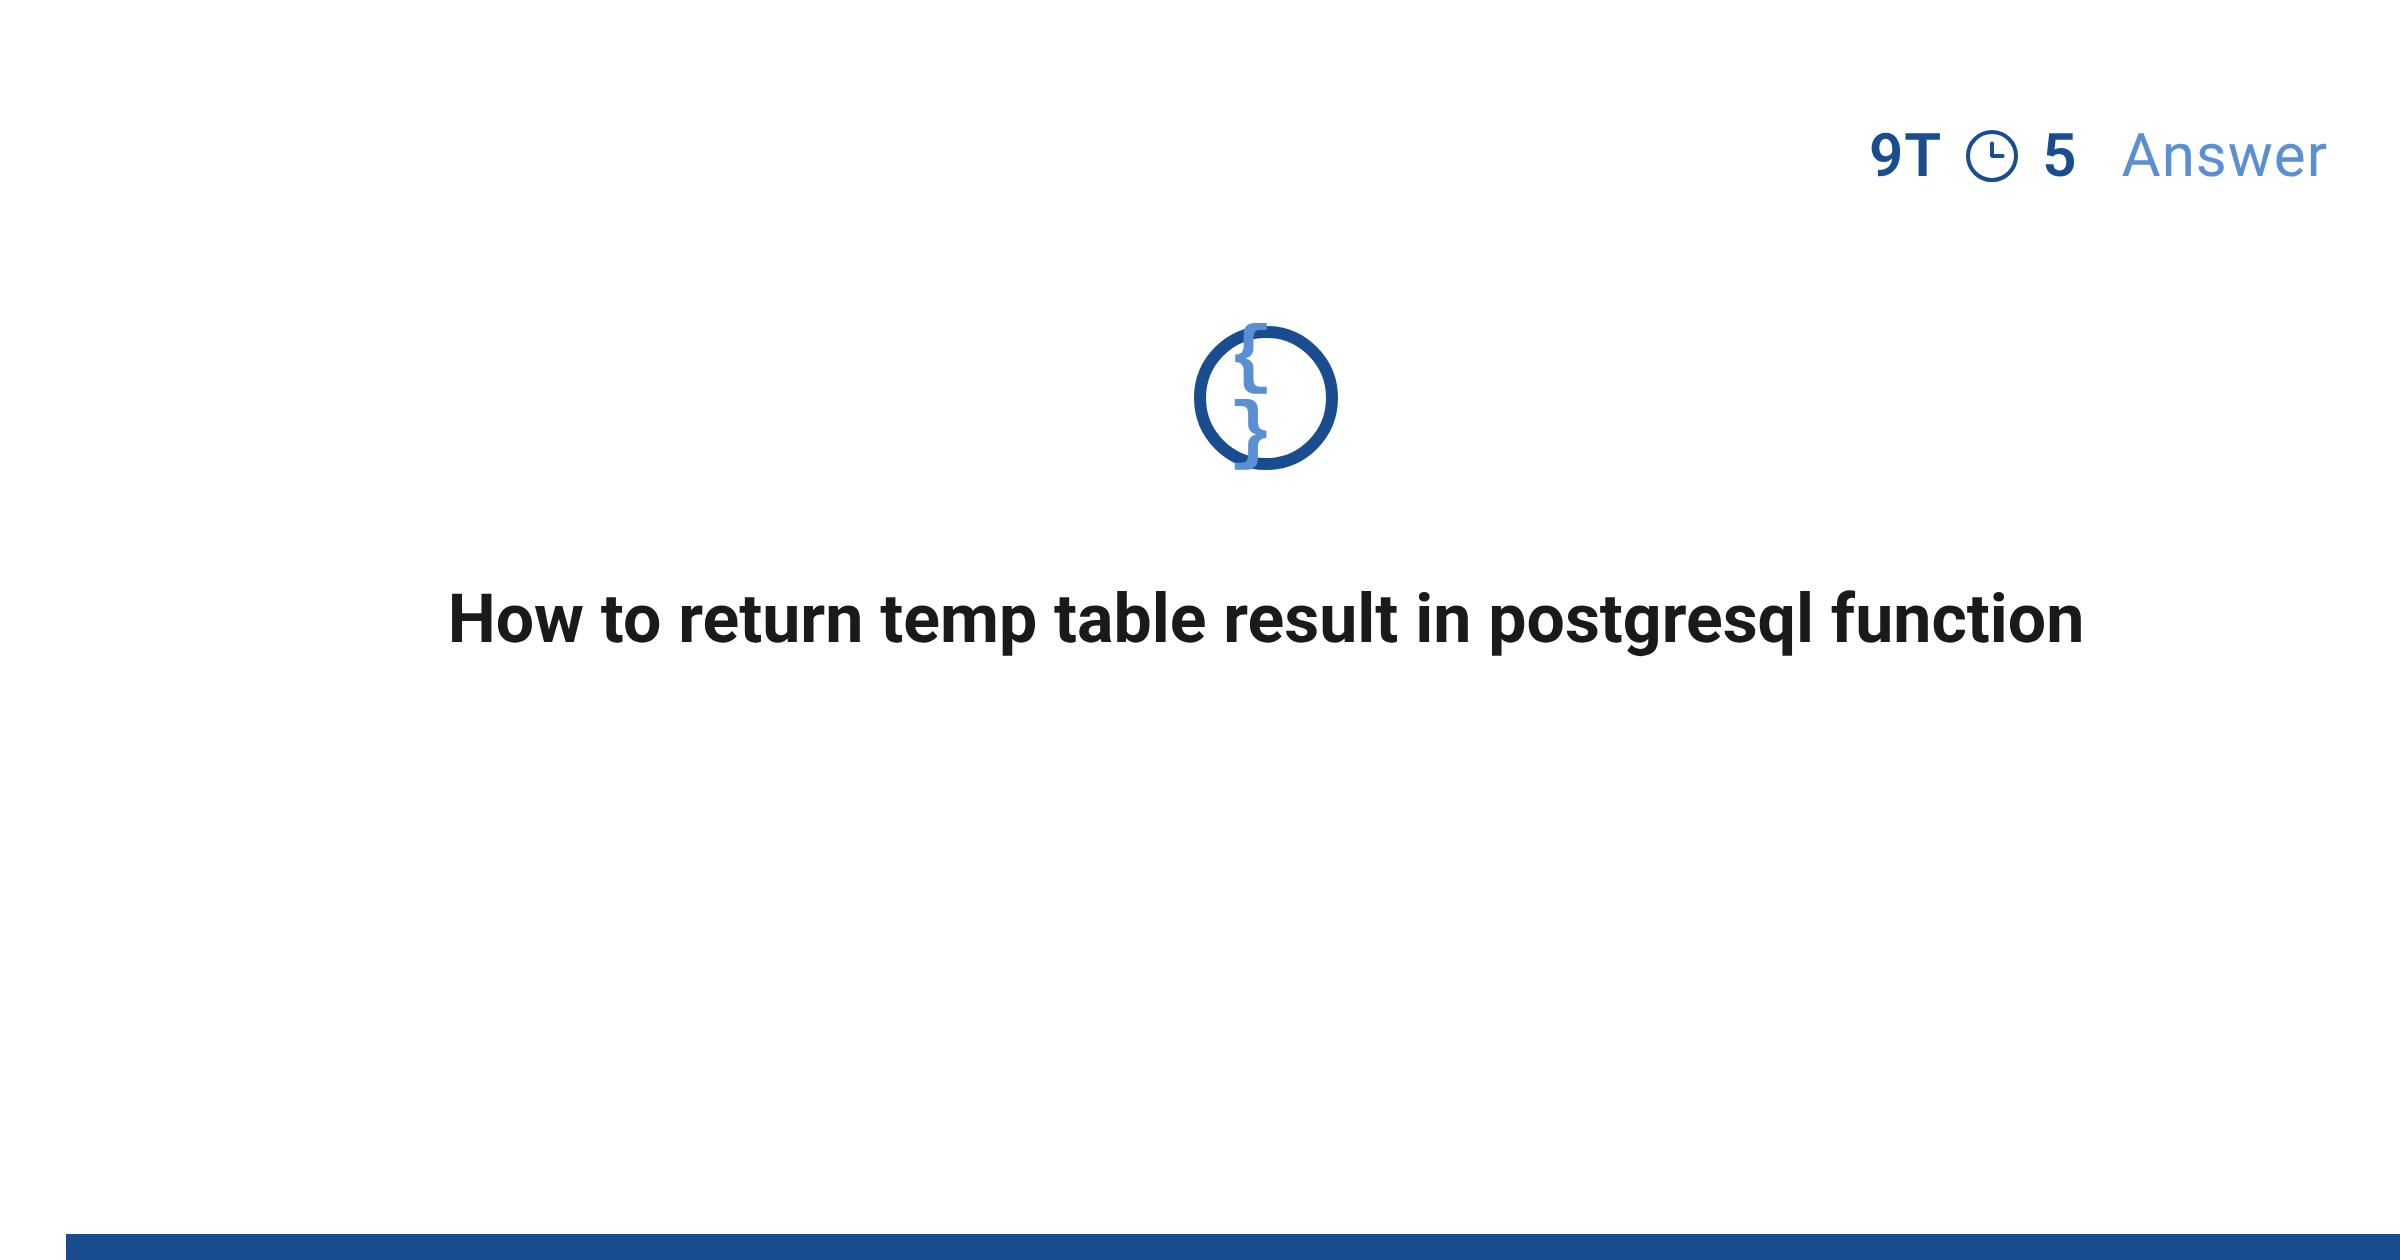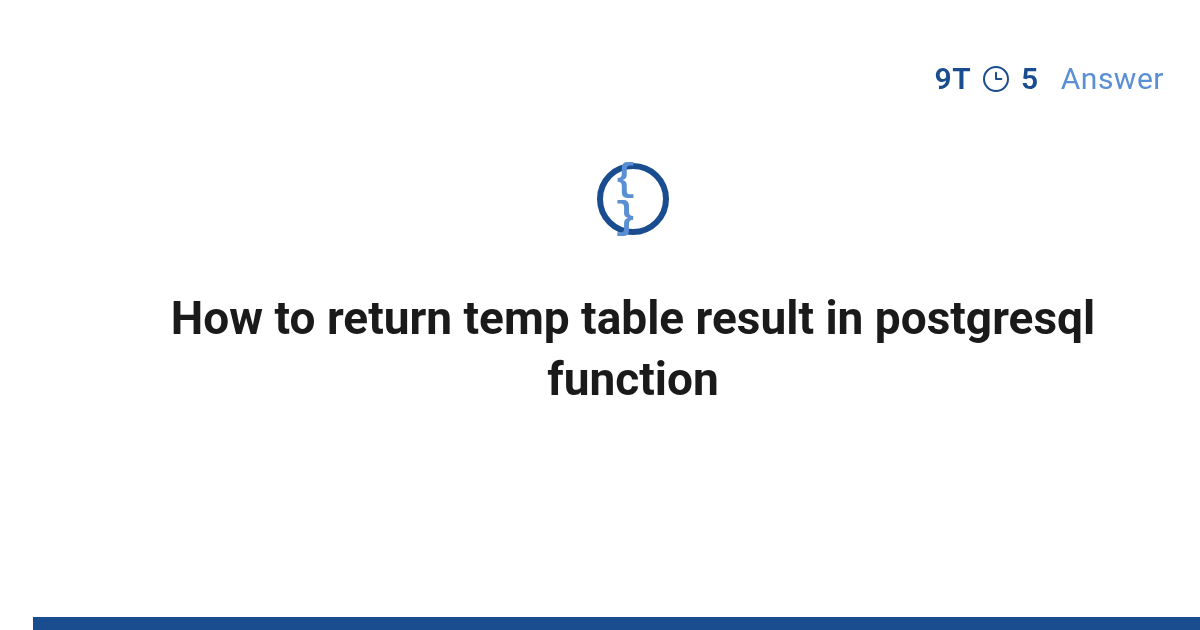--- a/index.html
+++ b/index.html
@@ -88,21 +88,21 @@
       line-height: 1;
       font-family: "Courier New", monospace;
     }
     .title {
       position: absolute;
       top: 255px;
       left: 50%;
       transform: translateX(-50%);
       width: 1060px;
       text-align: center;
-      font-size: 46px;
+      font-size: 34px;
       font-weight: 700;
       color: #1a1a1a;
       line-height: 1.32;
     }
     .bottom-bar {
       position: absolute;
       bottom: 0;
       left: 0;
       width: 100%;
       height: 24px;

